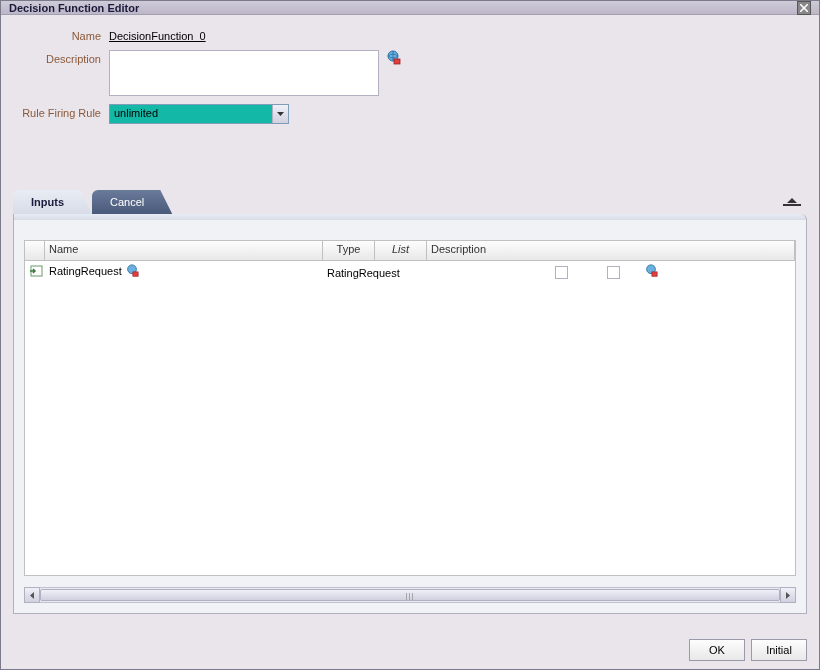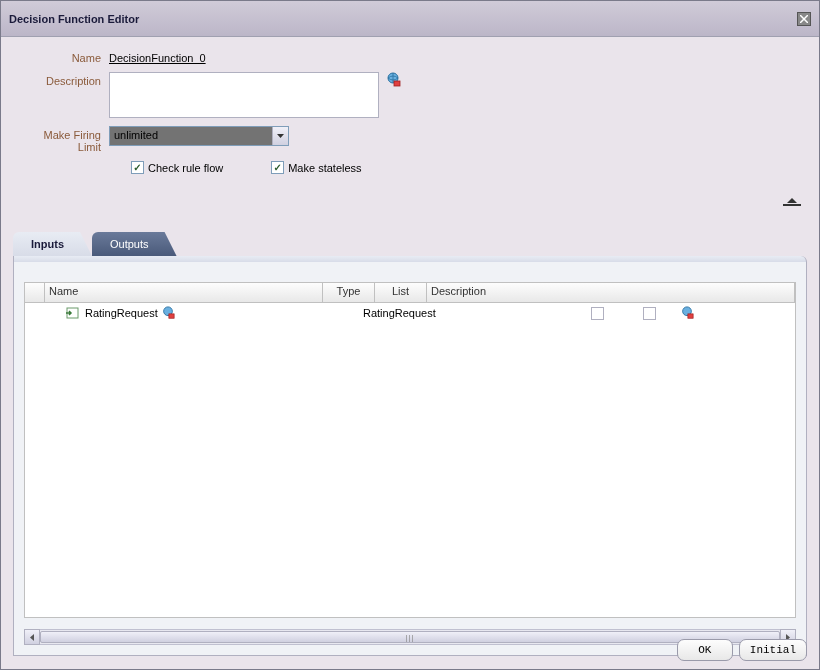--- a/index.html
+++ b/index.html
@@ -11,21 +11,21 @@
       font-family: Tahoma, Arial, sans-serif;
       font-size: 11px;
       background: #eae4eb;
       width: 820px;
       height: 670px;
       position: relative;
       border: 1px solid #7a7a8a;
     }
     .titlebar {
       background: linear-gradient(to bottom, #d0cbd8, #bcb6c8);
-      height: 36px;
+      height: 14px;
       padding: 3px 8px;
       display: flex;
       justify-content: space-between;
       align-items: center;
       border-bottom: 1px solid #a0a0b0;
     }
     .titlebar-title {
       font-weight: bold;
       color: #1a1a3a;
     }
@@ -80,21 +80,21 @@
       width: 16px;
       height: 16px;
       display: inline-flex;
       align-items: center;
       justify-content: center;
     }
     .globe-icon svg { display: block; }
     .select-box {
       width: 180px;
       height: 20px;
-      background: #737373;
+      background: #14b8a6;
       border: 1px solid #7f9db9;
       position: relative;
       padding: 2px 20px 2px 4px;
       font-family: inherit;
       font-size: 11px;
       cursor: pointer;
     }
     .select-arrow {
       position: absolute;
       right: 0;
@@ -195,27 +195,26 @@
     .grid-header-cell {
       border-right: 1px solid #c0c0c0;
       padding: 2px 4px;
       color: #333;
       font-size: 11px;
     }
     .col-icon { width: 20px; }
     .col-name { width: 278px; }
     .col-fact { width: 212px; }
     .col-tree { width: 52px; text-align: center; }
-    .col-list { width: 52px; text-align: center; }
+    .col-list { width: 52px; text-align: center; font-style: italic; }
     .col-desc { flex: 1; }
     .grid-row {
       display: flex;
       height: 20px;
-      align-items: center;
-      margin-left: 36px;
+      align-items: flex-end;
     }
     .grid-cell {
       padding: 2px 4px;
       font-size: 11px;
       display: flex;
       align-items: center;
     }
     .row-icon {
       width: 16px;
       height: 16px;
@@ -280,22 +279,22 @@
       bottom: 8px;
       right: 12px;
       display: flex;
       gap: 6px;
     }
     .btn {
       min-width: 56px;
       height: 22px;
       background: linear-gradient(to bottom, #fdfdfd, #e8e8e8);
       border: 1px solid #9a9aaa;
-      border-radius: 7px;
-      font-family: Liberation Mono, monospace;
+      border-radius: 0;
+      font-family: Liberation Sans, sans-serif;
       font-size: 11px;
       cursor: pointer;
       padding: 0 10px;
     }
   </style>
 </head>
 <body>
 
 <div class="titlebar">
   <span class="titlebar-title">Decision Function Editor</span>
@@ -320,59 +319,49 @@
         <svg width="16" height="16" viewBox="0 0 16 16">
           <circle cx="8" cy="6" r="5" fill="#6ab0e0" stroke="#2a70a0" stroke-width="1"></circle>
           <path d="M3 6 Q8 2 13 6 M3 6 Q8 10 13 6 M8 1 L8 11" stroke="#2a70a0" stroke-width="0.8" fill="none"></path>
           <rect x="9" y="9" width="6" height="5" fill="#e04040" stroke="#a02020" stroke-width="0.8"></rect>
         </svg>
       </span>
     </div>
   </div>
 
   <div class="form-row">
-    <div class="label">Make Firing Limit</div>
+    <div class="label">Rule Firing Rule</div>
     <div class="field">
       <div class="select-box">
         <span>unlimited</span>
         <span class="select-arrow">
           <svg width="7" height="4" viewBox="0 0 7 4">
               <path d="M0 0 L3.5 4 L7 0 Z" fill="#333"></path>
             </svg>
         </span>
       </div>
     </div>
   </div>
 
-  <div class="checkbox-row">
-    <div class="checkbox-item">
-      <span class="checkbox checked"></span>
-      <span>Check rule flow</span>
-    </div>
-    <div class="checkbox-item">
-      <span class="checkbox checked"></span>
-      <span>Make stateless</span>
-    </div>
-  </div>
 </div>
 
 <div class="collapse-toggle">
   <svg width="18" height="10" viewBox="0 0 18 10">
     <rect x="0" y="7" width="18" height="2" fill="#333"></rect>
     <path d="M4 6 L9 1 L14 6 Z" fill="#333"></path>
   </svg>
 </div>
 
 <div class="tabs-container">
   <div class="tab-bar">
     <div class="tab active">
       <span>Inputs</span>
     </div>
     <div class="tab">
-      <span>Outputs</span>
+      <span>Cancel</span>
     </div>
   </div>
 
   <div class="tab-content">
     <div class="grid">
       <div class="grid-header">
         <div class="grid-header-cell col-icon"></div>
         <div class="grid-header-cell col-name">Name</div>
         <div class="grid-header-cell col-tree">Type</div>
         <div class="grid-header-cell col-list">List</div>

